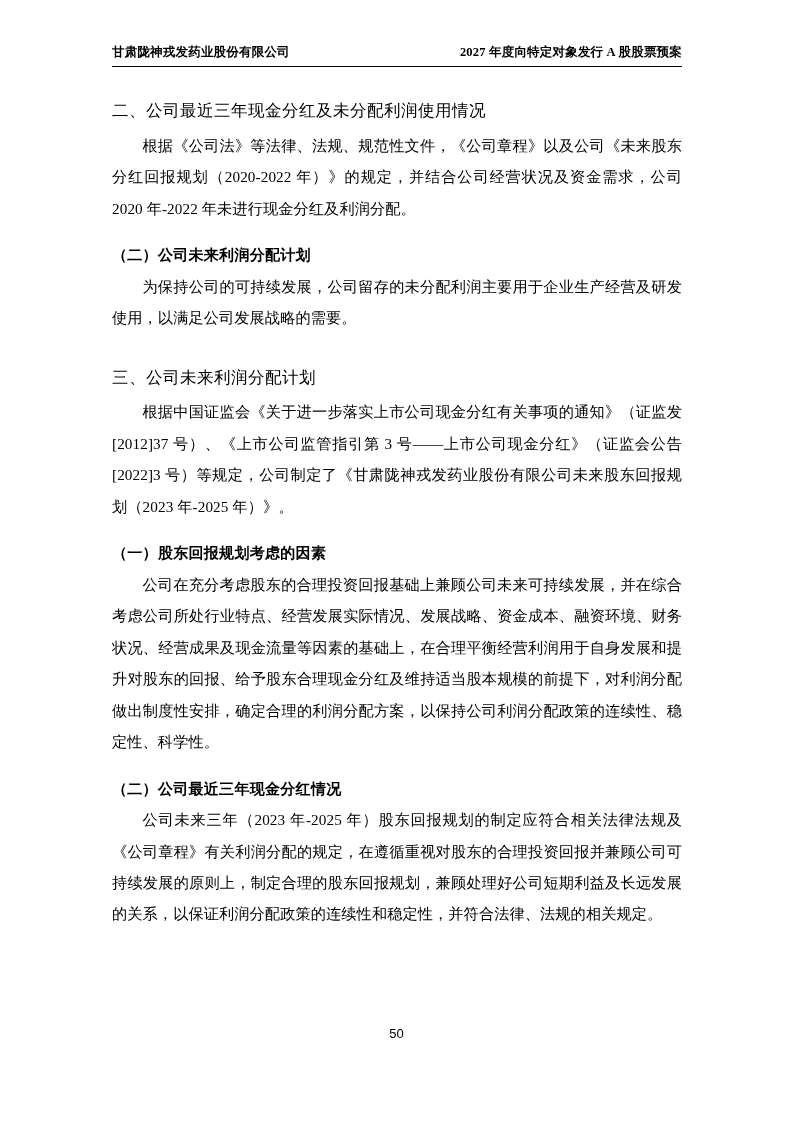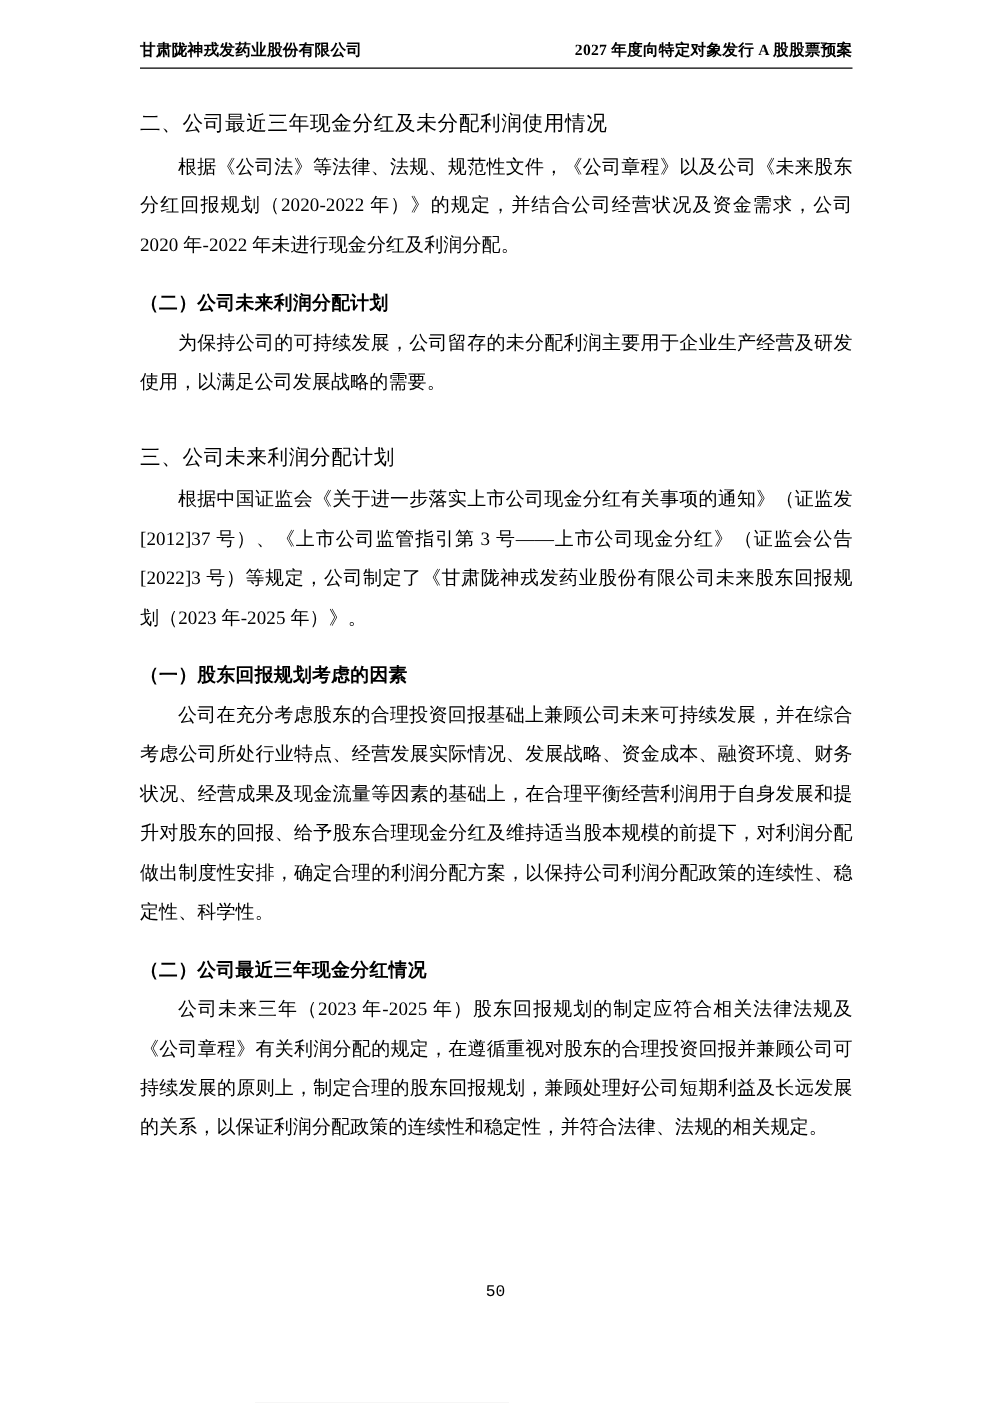--- a/index.html
+++ b/index.html
@@ -14,21 +14,21 @@
     box-sizing: border-box;
     position: relative;
     margin: 0 auto;
     font-family: "Liberation Serif", "DejaVu Serif", serif;
     color: #000000;
     overflow: hidden;
   }
   .content {
     position: absolute;
     left: 112px;
-    top: 32px;
+    top: 44px;
     width: 570px;
   }
   .header {
     display: flex;
     justify-content: space-between;
     align-items: flex-end;
     font-size: 12.5px;
     font-family: "Liberation Serif", "DejaVu Serif", serif;
     font-weight: bold;
     padding-bottom: 5px;
@@ -61,21 +61,21 @@
     text-indent: 2em;
     letter-spacing: 0.1px;
   }
   .pagenum {
     position: absolute;
     left: 0;
     right: 0;
     top: 1026px;
     text-align: center;
     font-size: 13px;
-    font-family: Liberation Mono, monospace;
+    font-family: Liberation Sans, sans-serif;
   }
 </style>
 </head>
 <body>
 
 <div class="page">
 
   <div class="content">
 
     <div class="header">

